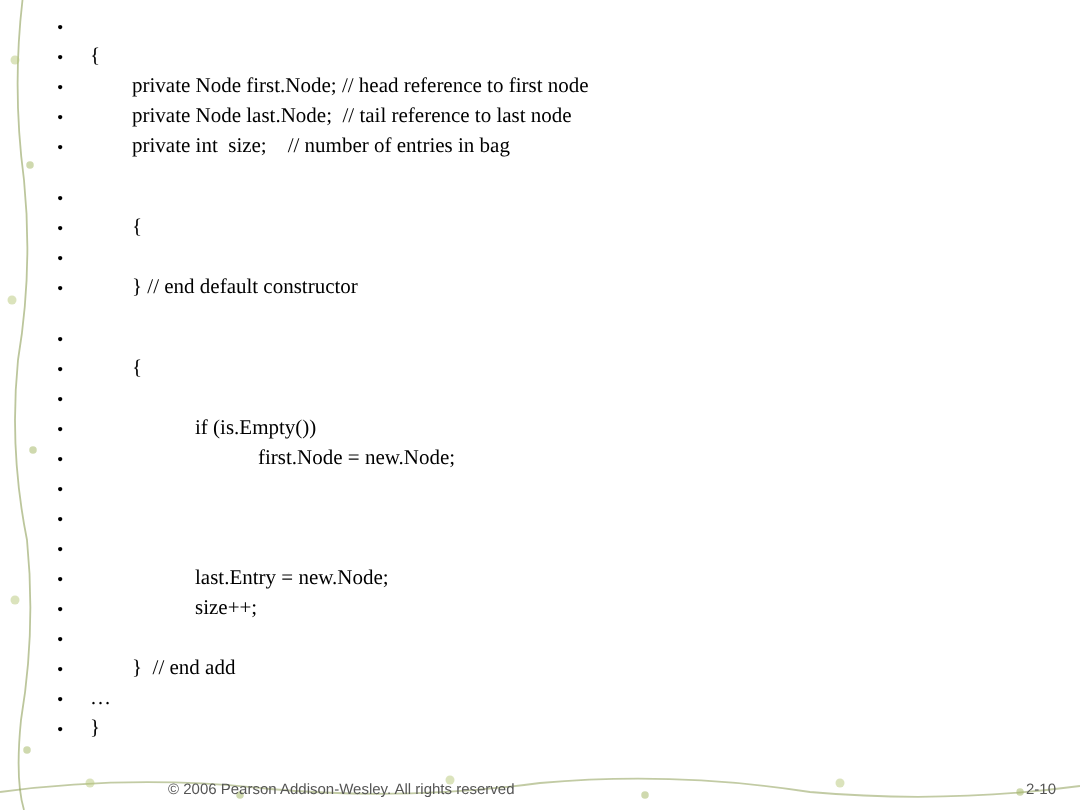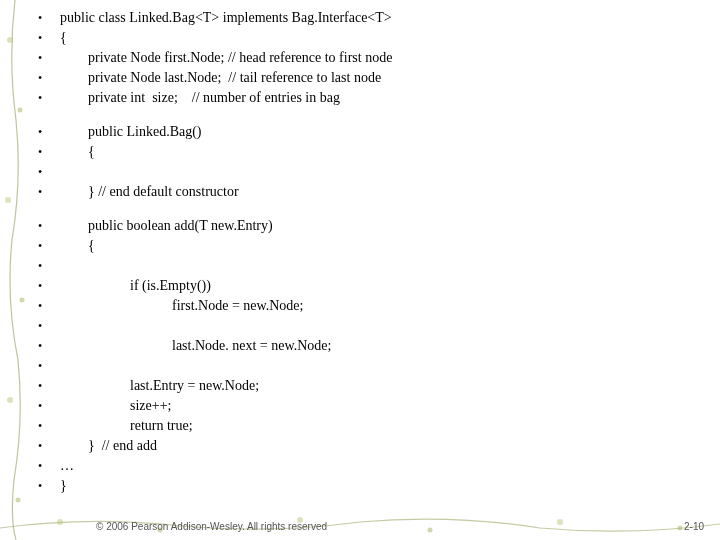--- a/index.html
+++ b/index.html
@@ -70,21 +70,21 @@
     bottom: 6px;
     left: 0;
     width: 720px;
     z-index: 3;
     font-family: Arial, Helvetica, sans-serif;
     font-size: 10px;
     color: #555;
   }
   .copyright {
     position: absolute;
-    left: 96px;
+    left: 112px;
     bottom: 2px;
     margin-top: 27px;
   }
   .pagenum {
     position: absolute;
     right: 16px;
     bottom: 2px;
   }
 </style>
 </head>
@@ -107,46 +107,46 @@
     <circle cx="60" cy="12" r="3" fill="#b7c77a" opacity="0.5"></circle>
     <circle cx="160" cy="20" r="2.5" fill="#9fb35e" opacity="0.5"></circle>
     <circle cx="300" cy="10" r="3" fill="#b7c77a" opacity="0.5"></circle>
     <circle cx="430" cy="20" r="2.5" fill="#9fb35e" opacity="0.5"></circle>
     <circle cx="560" cy="12" r="3" fill="#b7c77a" opacity="0.5"></circle>
     <circle cx="680" cy="18" r="2.5" fill="#9fb35e" opacity="0.5"></circle>
   </svg>
 
   <div class="content">
 
-    <div class="line"><span class="bullet">•</span><span class="code">public class Linked.Bag&lt;T&gt; implements Bag.Interface&lt;T&gt;</span></div>
+    <div class="line"><span class="bullet">•</span></div>
     <div class="line"><span class="bullet">•</span><span class="code">{</span></div>
     <div class="line"><span class="bullet">•</span><span class="code">        private Node first.Node; // head reference to first node</span></div>
     <div class="line"><span class="bullet">•</span><span class="code">        private Node last.Node;  // tail reference to last node</span></div>
     <div class="line"><span class="bullet">•</span><span class="code">        private int  size;    // number of entries in bag</span></div>
 
     <div class="gap"></div>
 
-    <div class="line"><span class="bullet">•</span><span class="code">        public Linked.Bag()</span></div>
+    <div class="line"><span class="bullet">•</span></div>
     <div class="line"><span class="bullet">•</span><span class="code">        {</span></div>
     <div class="line"><span class="bullet">•</span></div>
     <div class="line"><span class="bullet">•</span><span class="code">        } // end default constructor</span></div>
 
     <div class="gap"></div>
 
-    <div class="line"><span class="bullet">•</span><span class="code">        public boolean add(T new.Entry)</span></div>
+    <div class="line"><span class="bullet">•</span></div>
     <div class="line"><span class="bullet">•</span><span class="code">        {</span></div>
     <div class="line"><span class="bullet">•</span></div>
     <div class="line"><span class="bullet">•</span><span class="code">                    if (is.Empty())</span></div>
     <div class="line"><span class="bullet">•</span><span class="code">                                first.Node = new.Node;</span></div>
     <div class="line"><span class="bullet">•</span></div>
-    <div class="line"><span class="bullet">•</span><span class="code">                                last.Node. next = new.Node;</span></div>
+    <div class="line"><span class="bullet">•</span></div>
     <div class="line"><span class="bullet">•</span><span class="code"></span></div>
     <div class="line"><span class="bullet">•</span><span class="code">                    last.Entry = new.Node;</span></div>
     <div class="line"><span class="bullet">•</span><span class="code">                    size++;</span></div>
-    <div class="line"><span class="bullet">•</span><span class="code">                    return true;</span></div>
+    <div class="line"><span class="bullet">•</span></div>
     <div class="line"><span class="bullet">•</span><span class="code">        }  // end add</span></div>
     <div class="line"><span class="bullet">•</span><span class="code">…</span></div>
     <div class="line"><span class="bullet">•</span><span class="code">}</span></div>
 
   </div>
 
   <div class="footer">
     <span class="copyright">© 2006 Pearson Addison-Wesley. All rights reserved</span>
     <span class="pagenum">2-10</span>
   </div>

